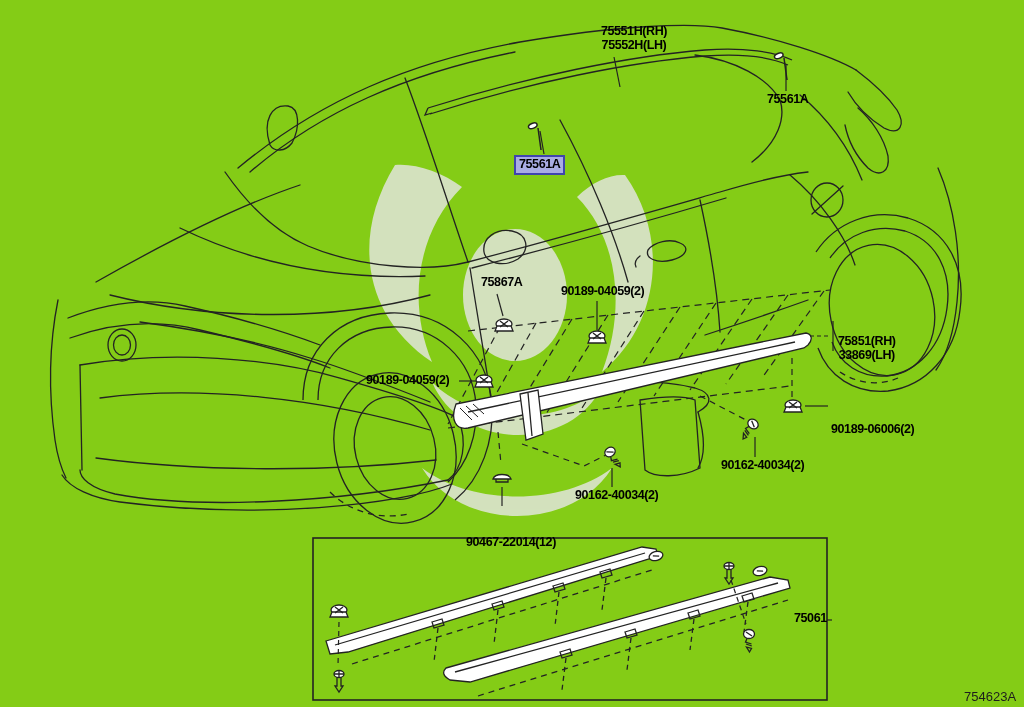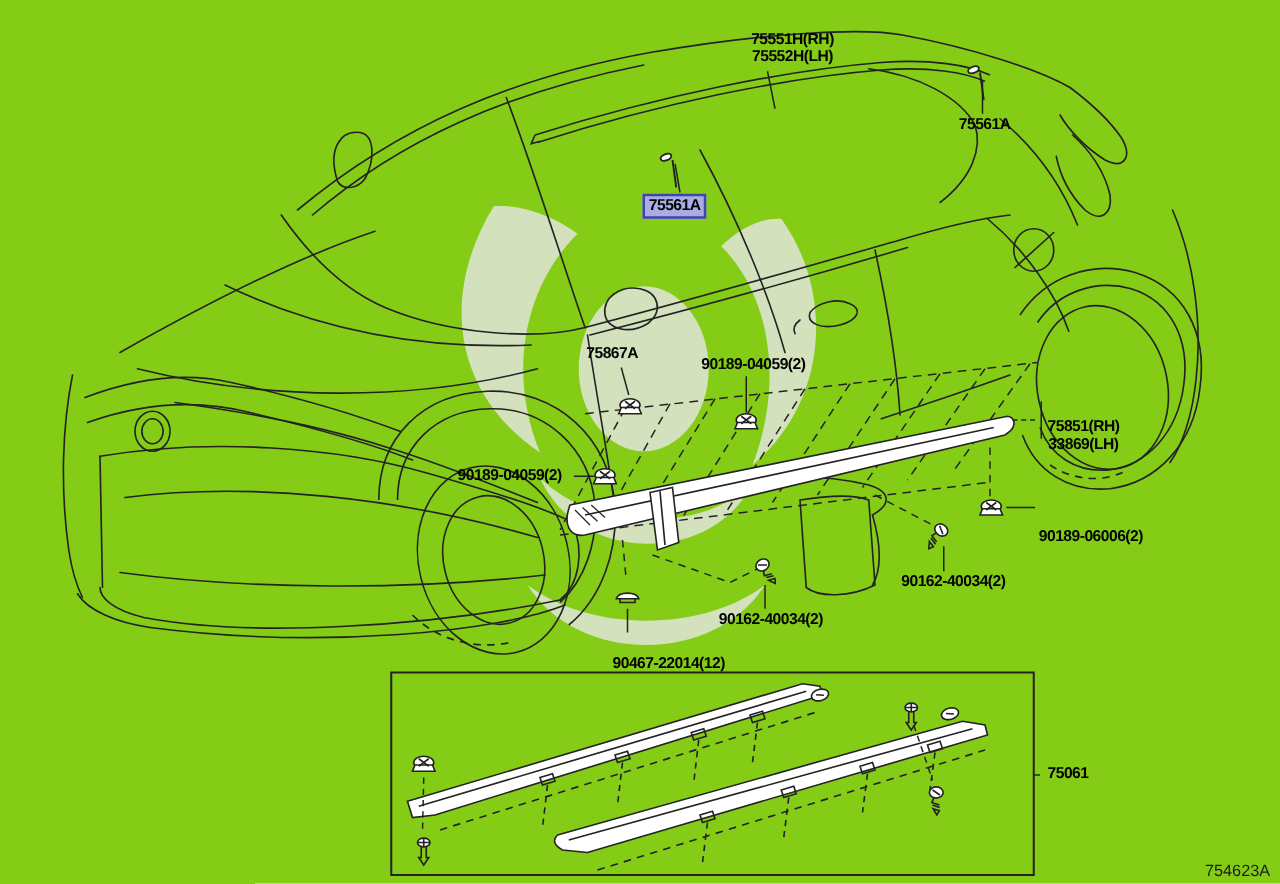--- a/index.html
+++ b/index.html
@@ -221,35 +221,35 @@
 
   <div class="label center" style="left:593px;top:25px;width:82px;">
     <span>75551H(RH)</span>
     <span>75552H(LH)</span>
   </div>
 
   <div class="label" style="left:767px;top:93px;">75561A</div>
 
   <div class="label selected" style="left:514px;top:155px;">75561A</div>
 
-  <div class="label" style="left:469px;top:276px;">75867A</div>
+  <div class="label" style="left:481px;top:276px;">75867A</div>
 
   <div class="label" style="left:561px;top:285px;">90189-04059(2)</div>
 
   <div class="label" style="left:366px;top:374px;">90189-04059(2)</div>
 
   <div class="label" style="left:838px;top:335px;">
     <span>75851(RH)</span>
     <span>33869(LH)</span>
   </div>
 
   <div class="label" style="left:831px;top:423px;">90189-06006(2)</div>
 
   <div class="label" style="left:721px;top:459px;">90162-40034(2)</div>
 
   <div class="label" style="left:575px;top:489px;">90162-40034(2)</div>
 
-  <div class="label" style="left:466px;top:524px;margin-left:24px;">90467-22014(12)</div>
-
-  <div class="label" style="left:838px;top:612px;">75061</div>
+  <div class="label" style="left:466px;top:536px;">90467-22014(12)</div>
+
+  <div class="label" style="left:794px;top:612px;">75061</div>
 
   <div class="label plain" style="left:964px;top:690px;">754623A</div>
 </div>
 
 </body></html>

